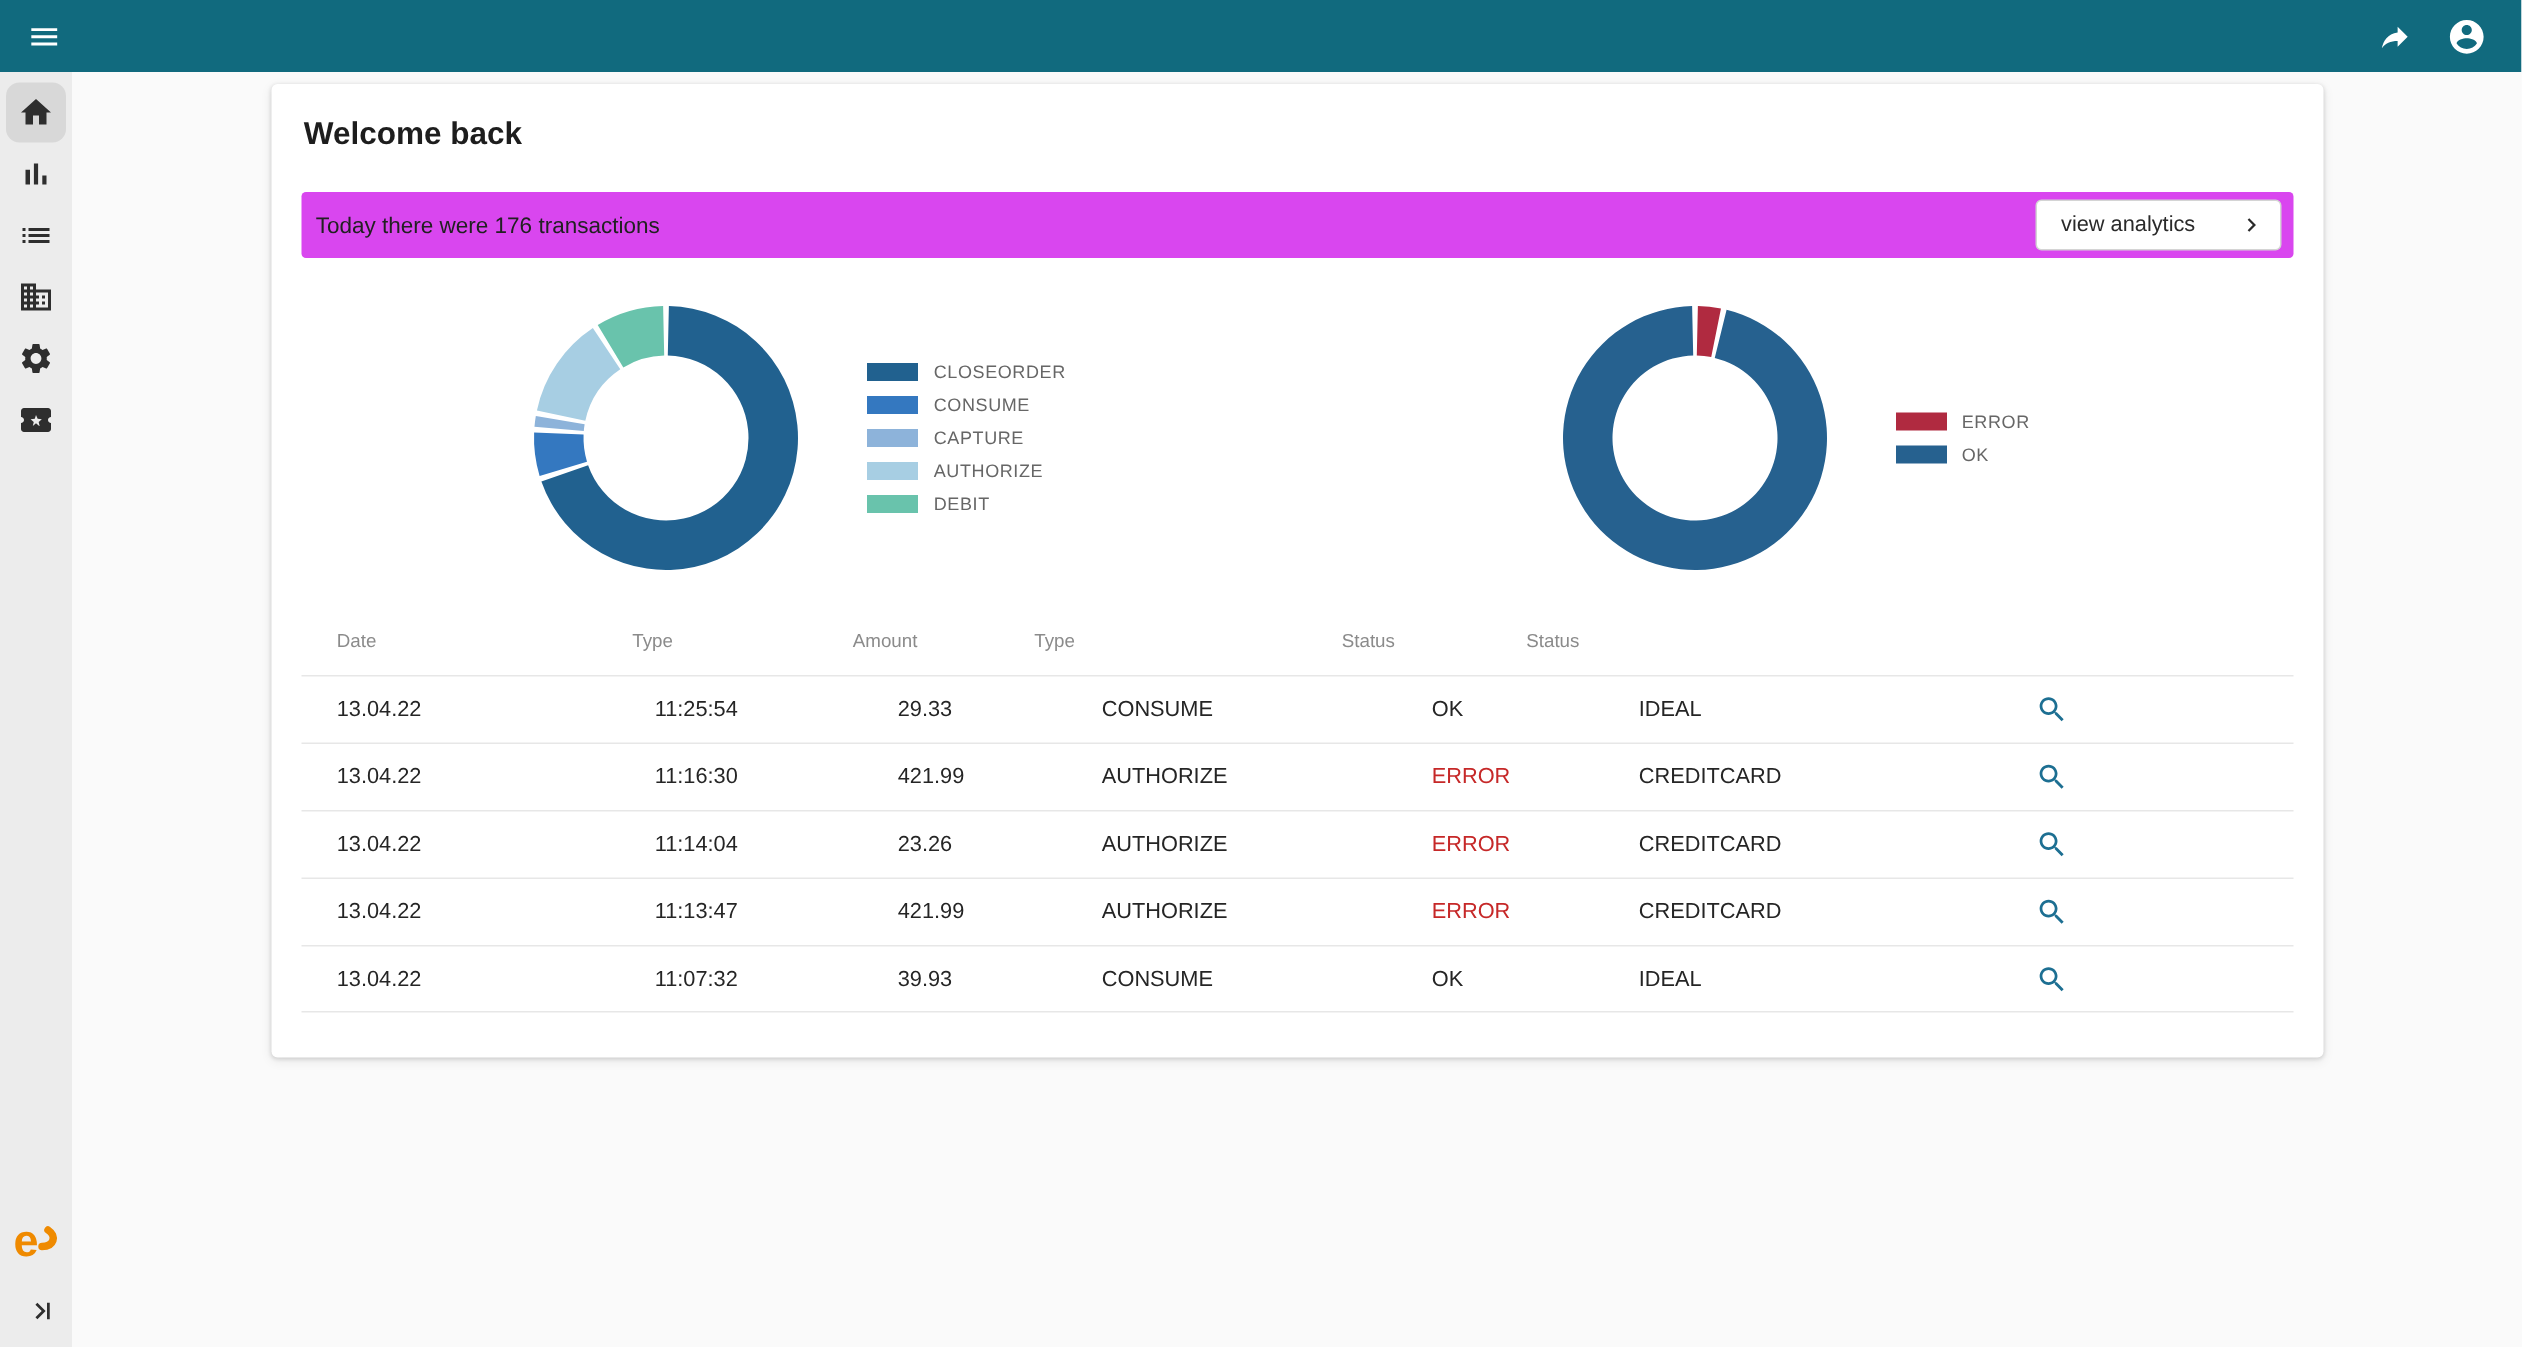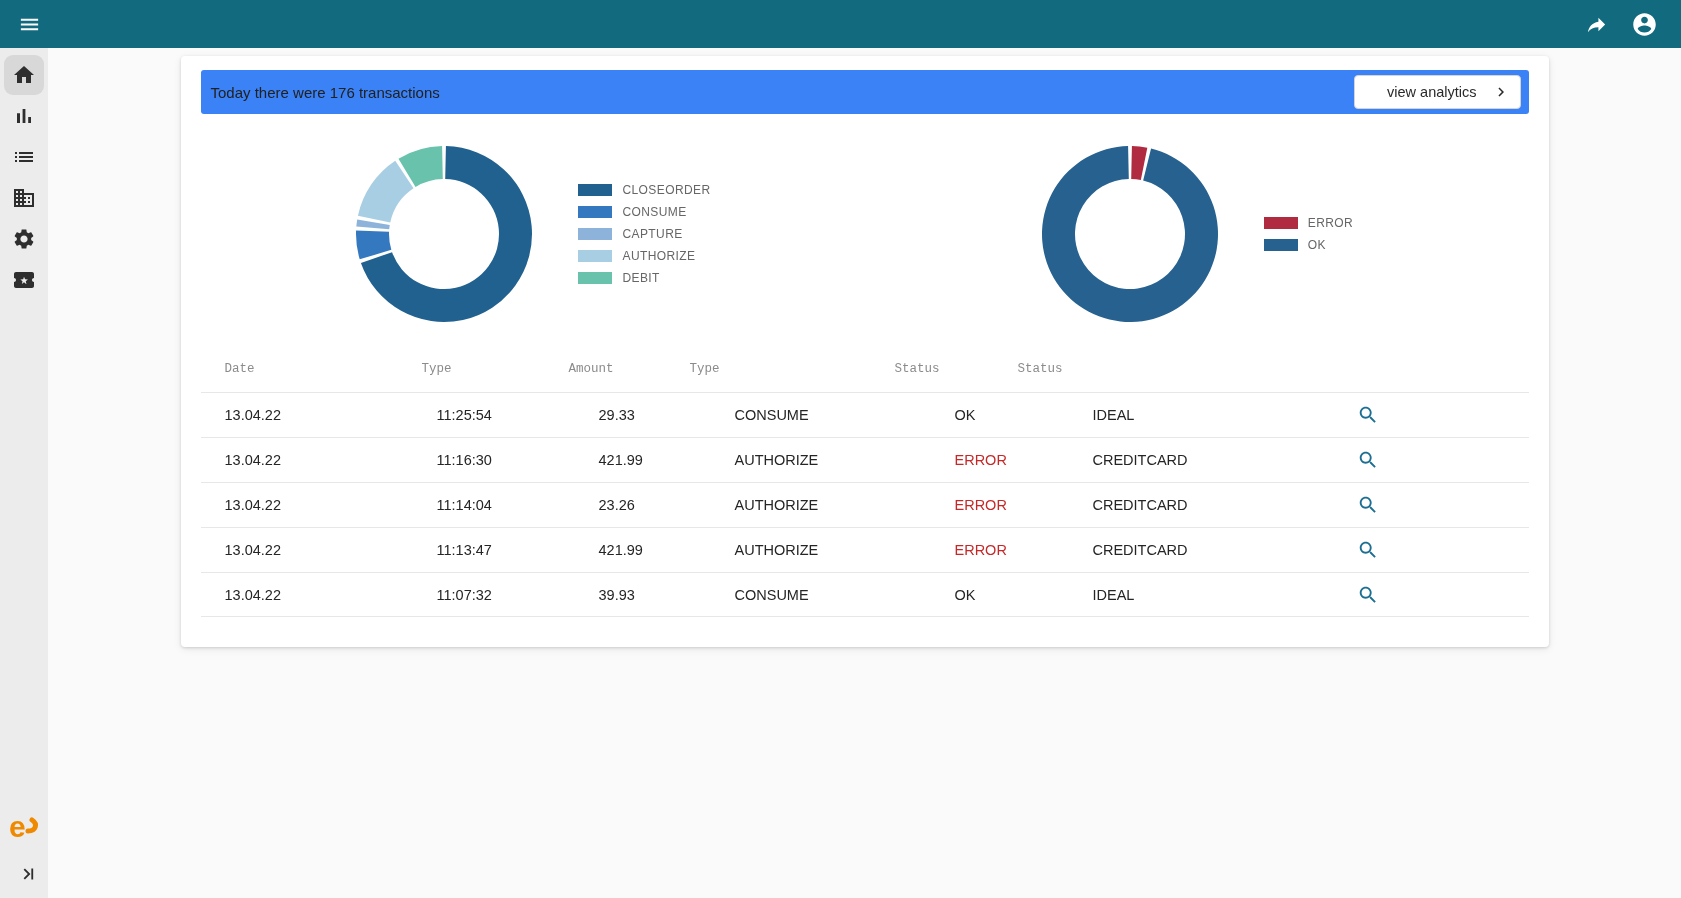--- a/index.html
+++ b/index.html
@@ -32,42 +32,42 @@
   .logo-btn{background:none;border:none;cursor:pointer;padding:0;width:34px;height:32px;}
   .toggle-btn{background:none;border:none;cursor:pointer;padding:0;width:28px;height:28px;
     display:flex;align-items:center;justify-content:center;}
   .toggle-btn svg{width:22px;height:22px;fill:#2e2e2e;}
   main{flex:1;display:flex;justify-content:center;align-items:flex-start;overflow:hidden;}
   
   .card{width:1368px;margin-top:8px;background:#ffffff;border-radius:4px;
     box-shadow:0 1px 3px rgba(0,0,0,.14),0 2px 8px rgba(0,0,0,.08);
     padding:14px 20px 30px;}
   h1{font-size:21px;font-weight:700;color:#1d1d1d;margin:8px 0 26px 2px;}
-  .band{background:#3b82f6;border-radius:3px;display:flex;align-items:center;
+  .band{background:#d946ef;border-radius:3px;display:flex;align-items:center;
     justify-content:space-between;min-height:42px;padding:5px 8px 5px 10px;}
   .band-text{font-size:15px;color:#212121;}
   .band-title{font-size:15.5px;color:#212121;}
-  .btn{display:inline-flex;align-items:center;gap:15px;background:#ffffff;
-    border:1px solid #d4d4d4;border-radius:4px;padding:7px 10px 7px 32px;
+  .btn{display:inline-flex;align-items:center;gap:28px;background:#ffffff;
+    border:1px solid #d4d4d4;border-radius:4px;padding:7px 10px 7px 16px;
     font-size:14.5px;font-weight:500;color:#2a2a2a;cursor:pointer;font-family:inherit;text-align:center;}
   .btn svg{width:18px;height:18px;fill:#2a2a2a;}
   
   .charts-row{display:flex;margin:30px 0 22px;}
   .chart-block{width:50%;display:flex;align-items:center;justify-content:center;gap:44px;}
   .donut{width:180px;height:180px;flex-shrink:0;}
   .legend{display:flex;flex-direction:column;}
   .legend-item{display:flex;align-items:center;margin:4px 0;}
   .legend-swatch{width:34px;height:12px;margin-right:10px;flex-shrink:0;}
   .legend-label{font-size:12px;color:#666;letter-spacing:.4px;}
   
   .table{margin-top:16px;}
   .thead-row,.trow{display:grid;
     grid-template-columns:197px 147px 121px 205px 123px 246px 1fr;
     align-items:center;padding-left:24px;}
-  .thead-row{height:46px;color:#8b8b8b;font-size:12.5px;font-family:Liberation Mono, monospace;}
+  .thead-row{height:46px;color:#8b8b8b;font-size:12.5px;}
   .trow{height:45px;font-size:14.5px;color:#252525;border-top:1px solid #e7e7e7;gap:15px;}
   .trow:last-child{border-bottom:1px solid #e7e7e7;}
   .status-error{color:var(--error);}
   .search-btn{background:none;border:none;cursor:pointer;padding:2px;width:28px;height:28px;
     display:flex;align-items:center;justify-content:center;}
   .search-btn svg{width:22px;height:22px;fill:var(--search);}
 </style>
 </head>
 <body>
 
@@ -134,20 +134,21 @@
       <button class="toggle-btn">
         <svg viewBox="0 0 24 24">
             <path d="M11.59 7.41 16.17 12l-4.58 4.59L13 18l6-6-6-6-1.41 1.41zM20 6v12h2V6h-2z"></path>
           </svg>
       </button>
     </div>
   </nav>
 
   <main>
     <section class="card">
+      <h1>Welcome back</h1>
 
       <div class="band">
         <span class="band-text">Today there were 176 transactions</span>
         <button class="btn">
           <span>view analytics</span>
           <svg viewBox="0 0 24 24">
               <path d="M8.59 16.59 13.17 12 8.59 7.41 10 6l6 6-6 6z"></path>
             </svg>
         </button>
       </div>

